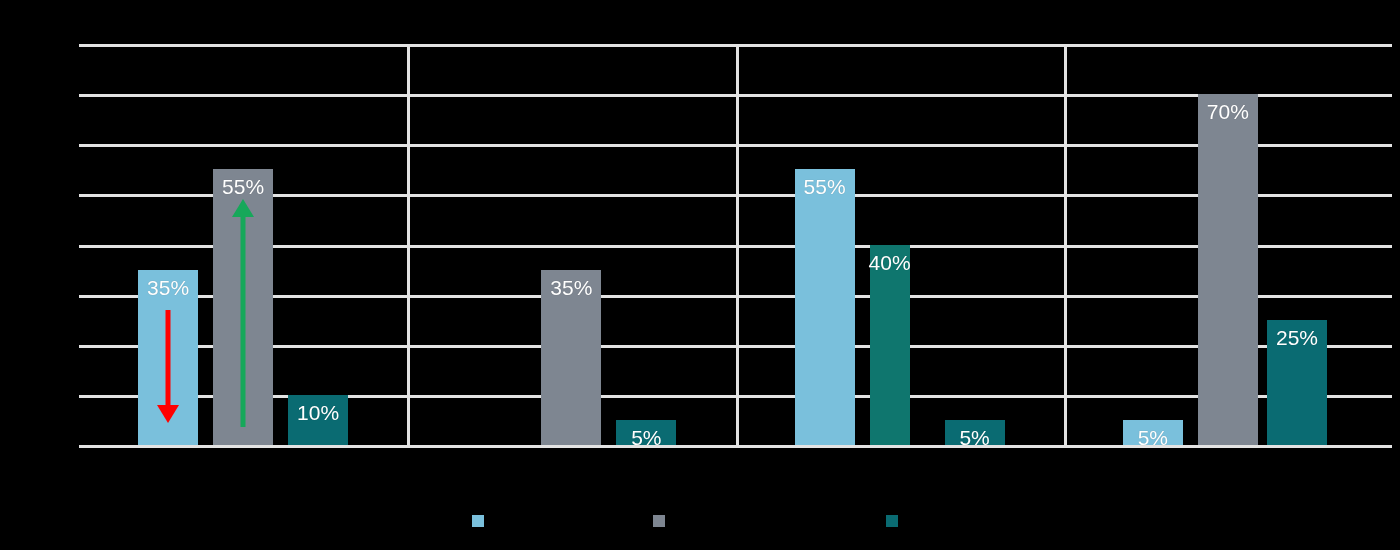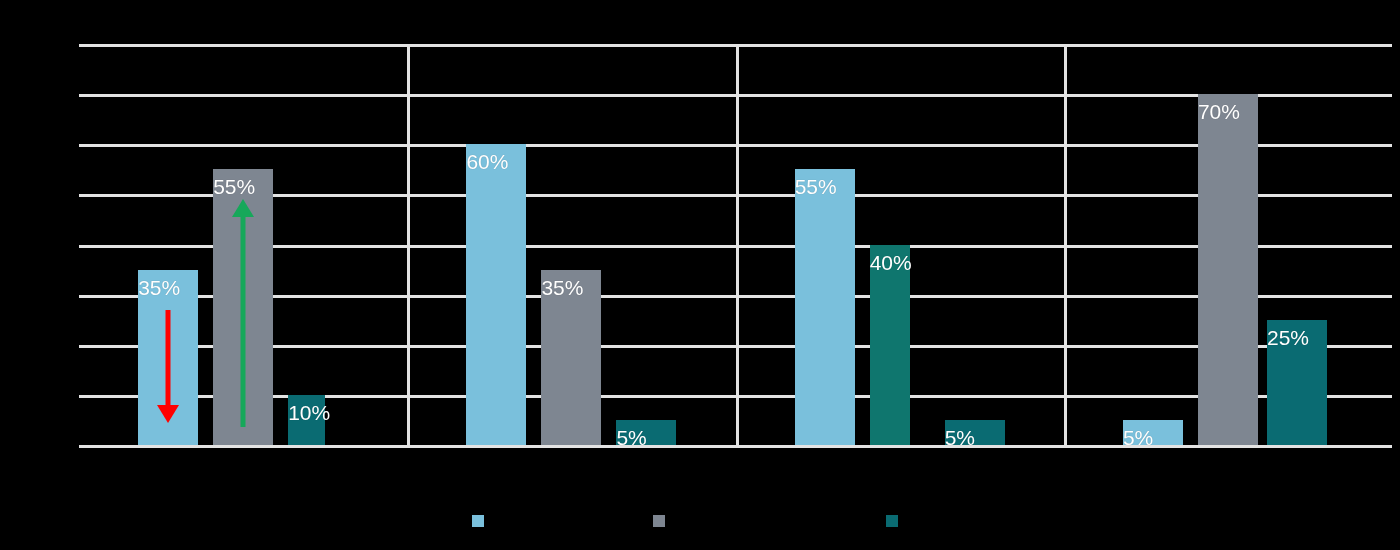--- a/index.html
+++ b/index.html
@@ -27,21 +27,21 @@
     height:3px; background:#E3E3E3;
   }
   .group-sep {
     position:absolute; top:0; bottom:0;
     width:3px; background:#E3E3E3;
   }
 
   
   .bar {
     position:absolute; bottom:3px;
-    display:flex; justify-content:flex-start;margin-top:36px;
+    display:flex; justify-content:center;margin-top:36px;
   }
   .bar-label {
     color:#FFFFFF;
     font-size:21px;
     line-height:1;
     margin-top:7px;
     white-space:nowrap;
     text-shadow:0 0 1px rgba(0,0,0,.25);
   }
 
@@ -103,25 +103,22 @@
           <div class="head" style="border-top-color: rgb(255, 0, 0);"></div>
         </div>
       </div>
       <div class="bar" style="left: 134.125px; width: 60px; height: 275.688px; background: rgb(126, 134, 145);">
         <span class="bar-label">55%</span>
         <div class="arrow arrow-up" style="inset: 30px 0px 18px;">
           <div class="shaft" style="background: rgb(22, 168, 90);"></div>
           <div class="head" style="border-bottom-color: rgb(22, 168, 90);"></div>
         </div>
       </div>
-      <div class="bar" style="left: 209.125px; width: 37px; height: 50.125px; background: rgb(10, 107, 114);">
+      <div class="bar" style="left: 209.125px; width: 60px; height: 50.125px; background: rgb(10, 107, 114);">
         <span class="bar-label">10%</span>
-      </div>
-      <div class="bar" style="left: 387.375px; width: 60px; height: 300.75px; background: rgb(122, 192, 220);">
-        <span class="bar-label">60%</span>
       </div>
       <div class="bar" style="left: 462.375px; width: 60px; height: 175.438px; background: rgb(126, 134, 145);">
         <span class="bar-label">35%</span>
       </div>
       <div class="bar" style="left: 537.375px; width: 60px; height: 25.0625px; background: rgb(10, 107, 114);">
         <span class="bar-label">5%</span>
       </div>
       <div class="bar" style="left: 715.625px; width: 60px; height: 275.688px; background: rgb(122, 192, 220);">
         <span class="bar-label">55%</span>
       </div>

